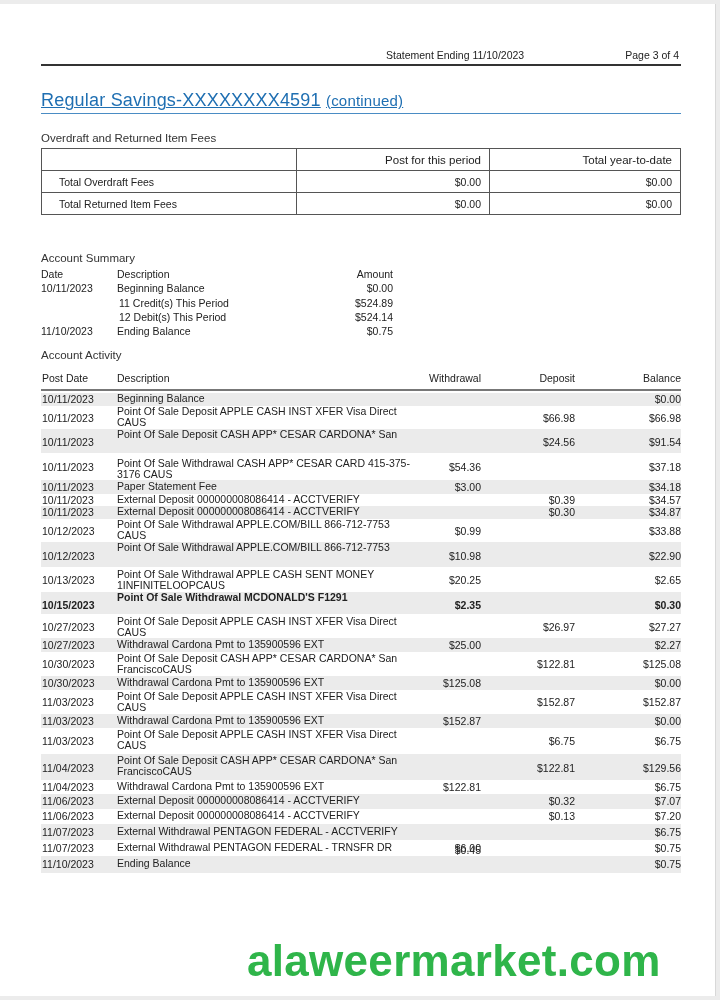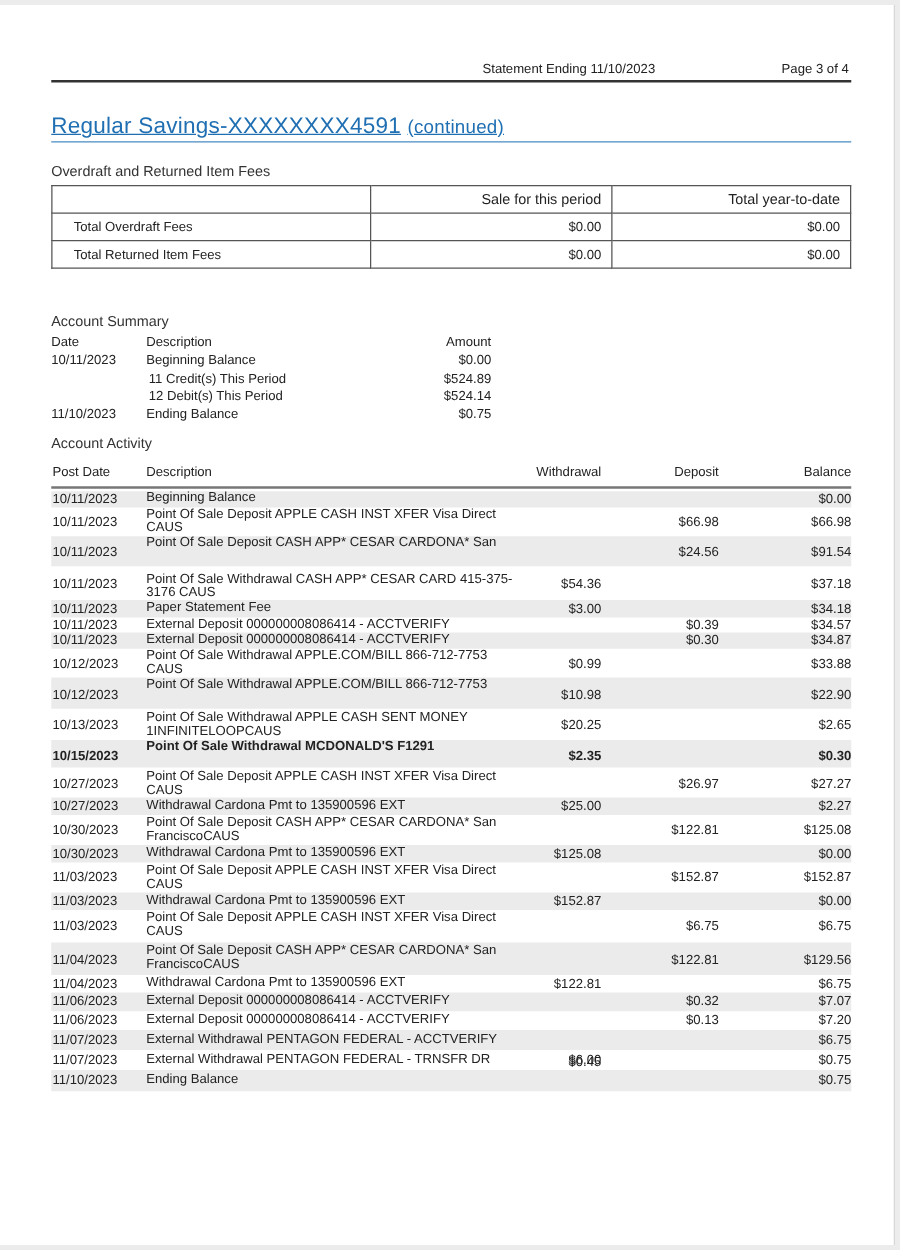--- a/index.html
+++ b/index.html
@@ -76,21 +76,21 @@
     <span class="main">Regular Savings-XXXXXXXX4591</span>
     <span class="cont">(continued)</span>
   </div>
 
   <div class="label" style="top:128px;">Overdraft and Returned Item Fees</div>
 
   <table class="fees">
     <tbody>
         <tr class="head">
       <td class="c1"></td>
-      <td class="c2 num">Sale for this period</td>
+      <td class="c2 num">Post for this period</td>
       <td class="num">Total year-to-date</td>
     </tr>
     <tr>
       <td class="c1">Total Overdraft Fees</td>
       <td class="c2 num">$0.00</td>
       <td class="num">$0.00</td>
     </tr>
     <tr>
       <td class="c1">Total Returned Item Fees</td>
       <td class="c2 num">$0.00</td>
@@ -311,13 +311,14 @@
       </div>
       <div class="r shade" style="height: 17px;">
         <span class="dt" style="top: 2px;">11/10/2023</span>
         <span class="ds" style="top: 2px;">Ending Balance</span>
         <span class="wd" style="top: 2px;"></span>
         <span class="dp" style="top: 2px;"></span>
         <span class="bl" style="top: 2px;">$0.75</span>
       </div>
     </div>
 
+  <div class="watermark">alaweermarket.com</div>
 </div>
 
 </body></html>

